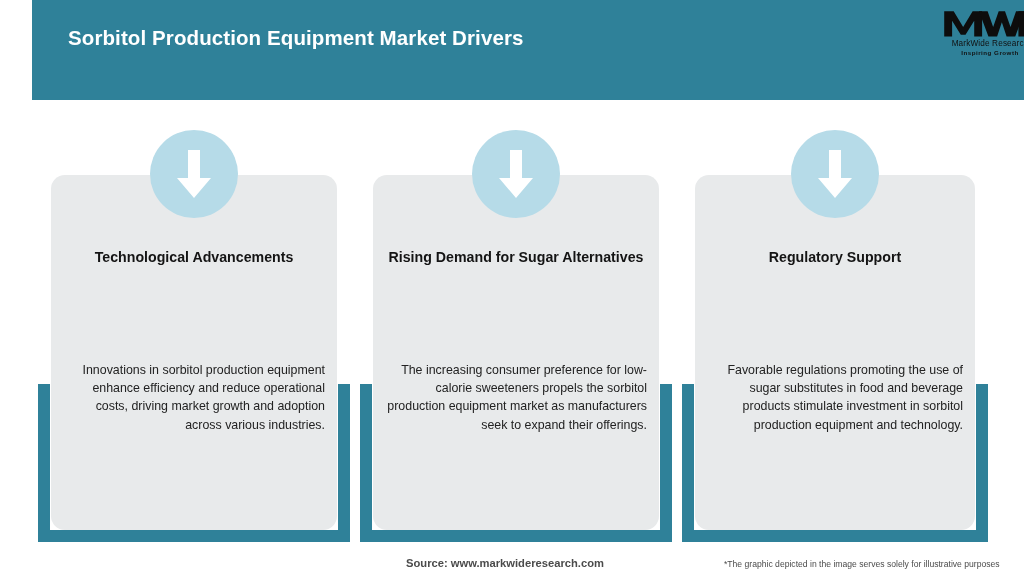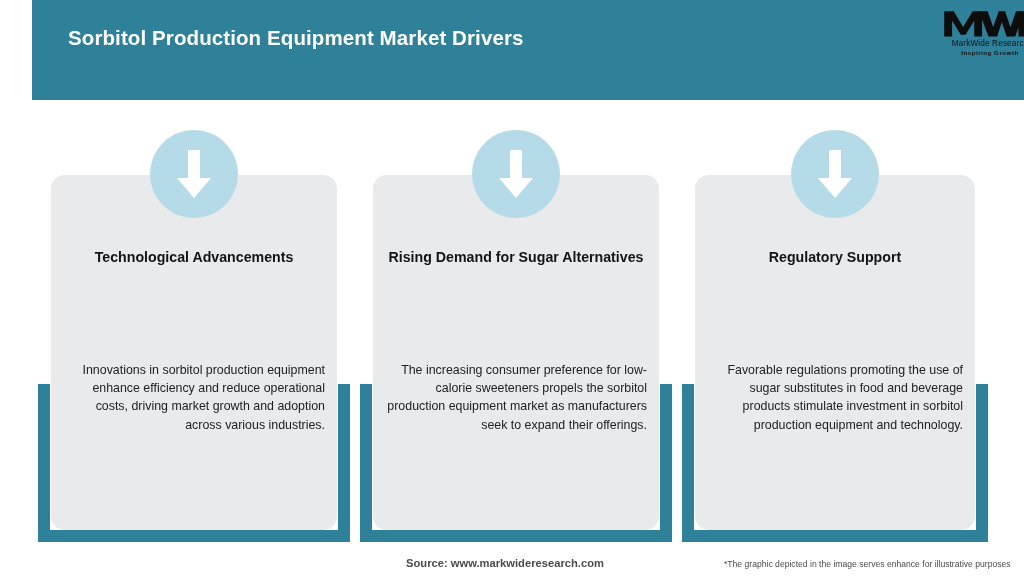--- a/index.html
+++ b/index.html
@@ -229,15 +229,15 @@
       <div class="card-body">Favorable regulations promoting the use of sugar substitutes in food and beverage products stimulate investment in sorbitol production equipment and technology.</div>
     </div>
     <div class="circle-badge">
       <svg class="arrow-svg" viewBox="0 0 40 52">
         <path d="M14 2 L26 2 L26 30 L37 30 L20 50 L3 30 L14 30 Z" fill="#ffffff"></path>
       </svg>
     </div>
   </div>
 
   <div class="footer-source">Source: www.markwideresearch.com</div>
-  <div class="footer-note">*The graphic depicted in the image serves enhance for illustrative purposes</div>
+  <div class="footer-note">*The graphic depicted in the image serves solely for illustrative purposes</div>
 
 </div>
 
 </body></html>

